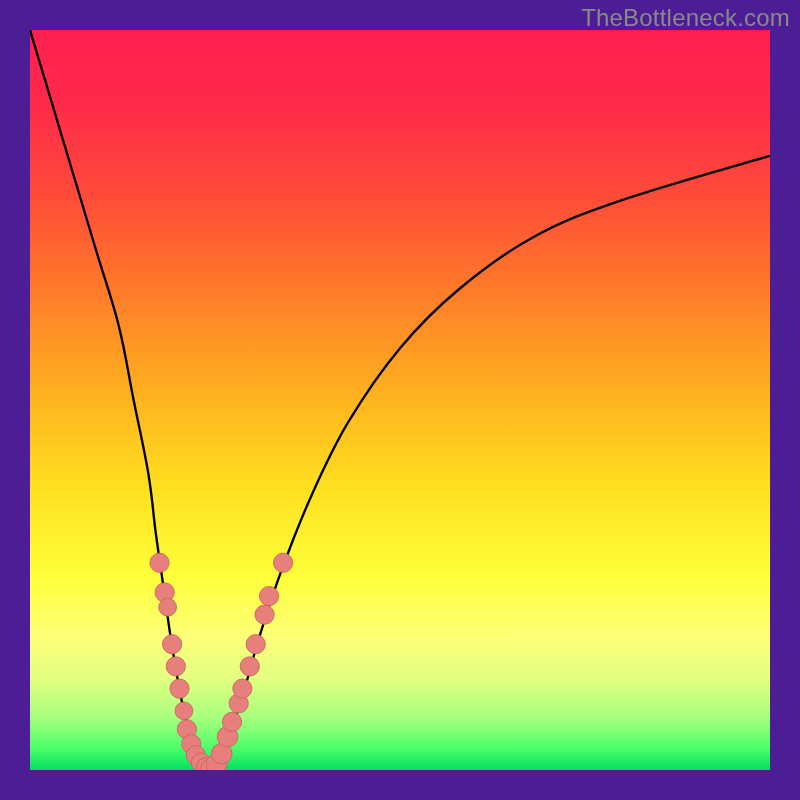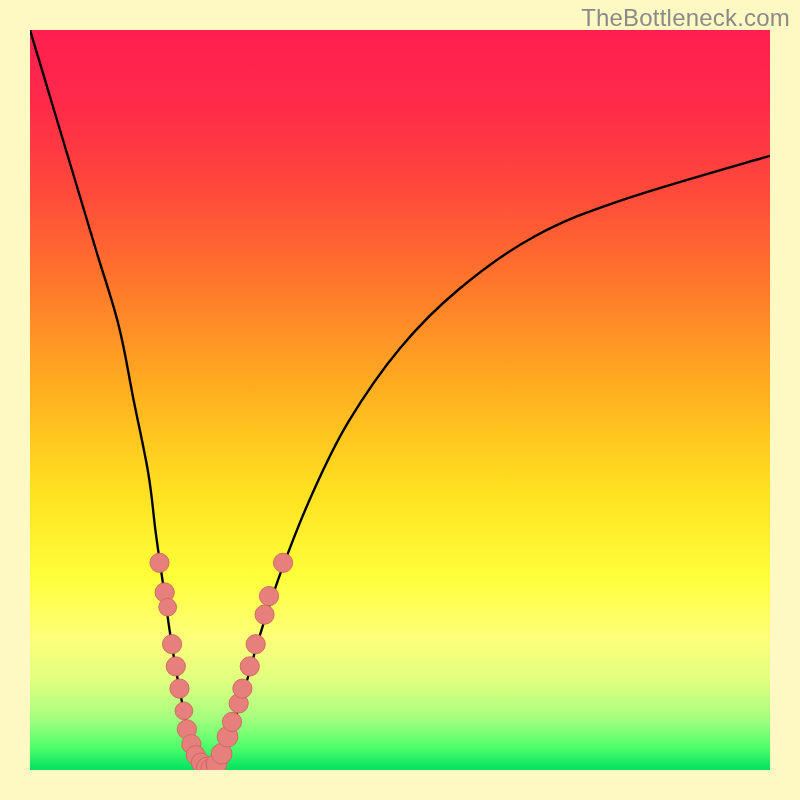--- a/index.html
+++ b/index.html
@@ -9,21 +9,21 @@
     height: 800px;
     background: #000;
     overflow: hidden;
   }
   .frame {
     position: absolute;
     left: 0;
     top: 0;
     width: 800px;
     height: 800px;
-    background: #fef9c3;
+    background: #4c1d95;
   }
   .plot {
     position: absolute;
     left: 30px;
     top: 30px;
     width: 740px;
     height: 740px;
     overflow: hidden;
   }
   .gradient {

